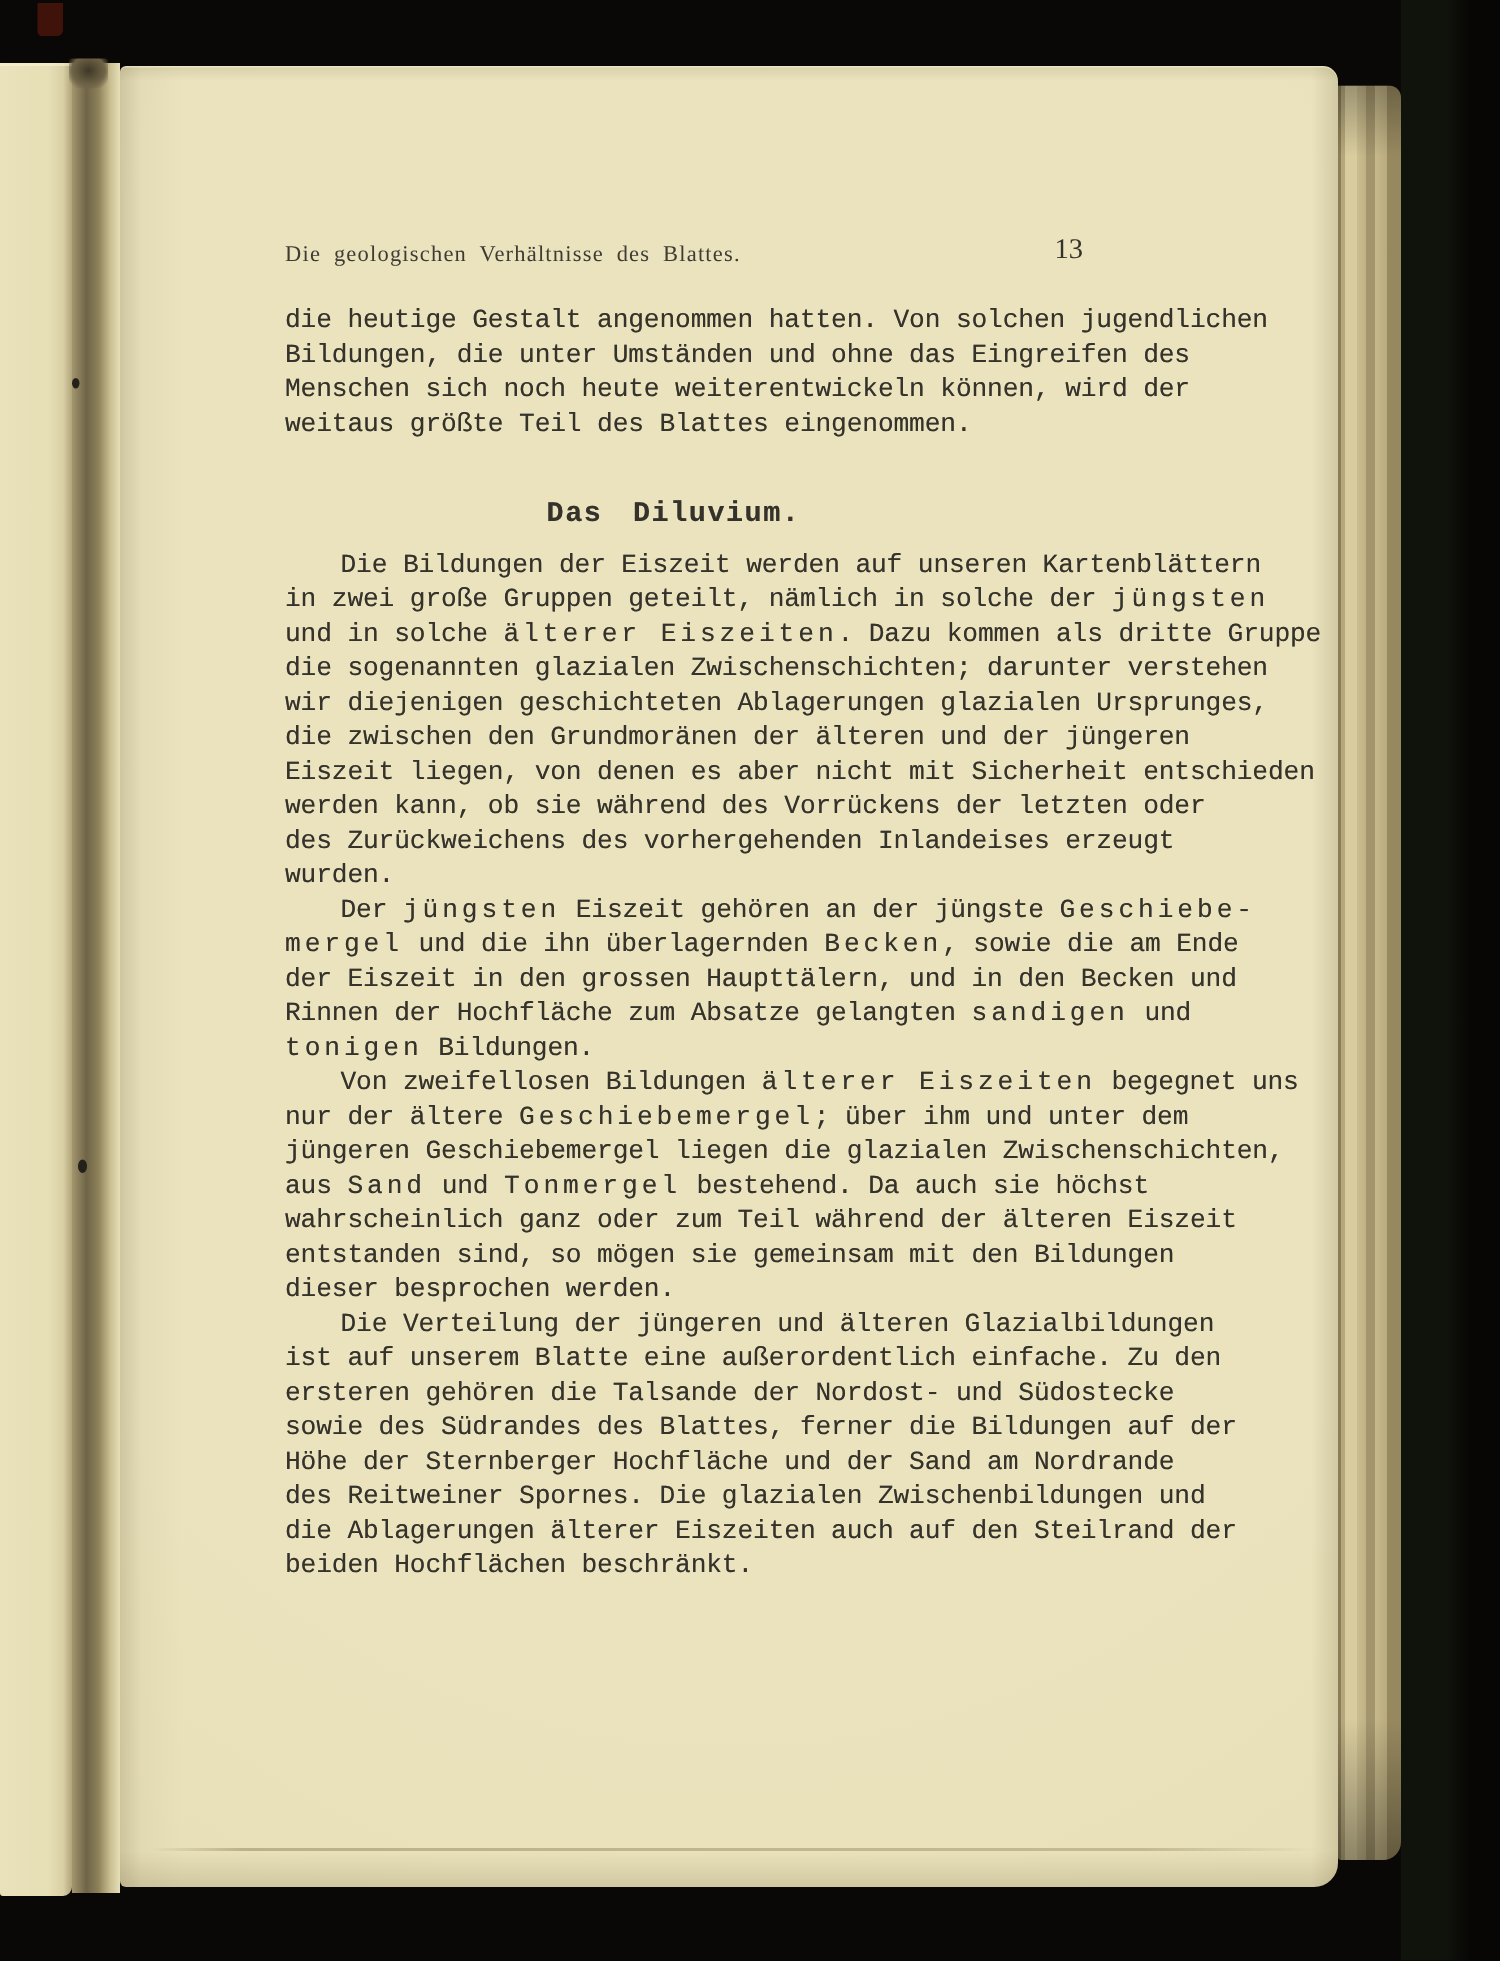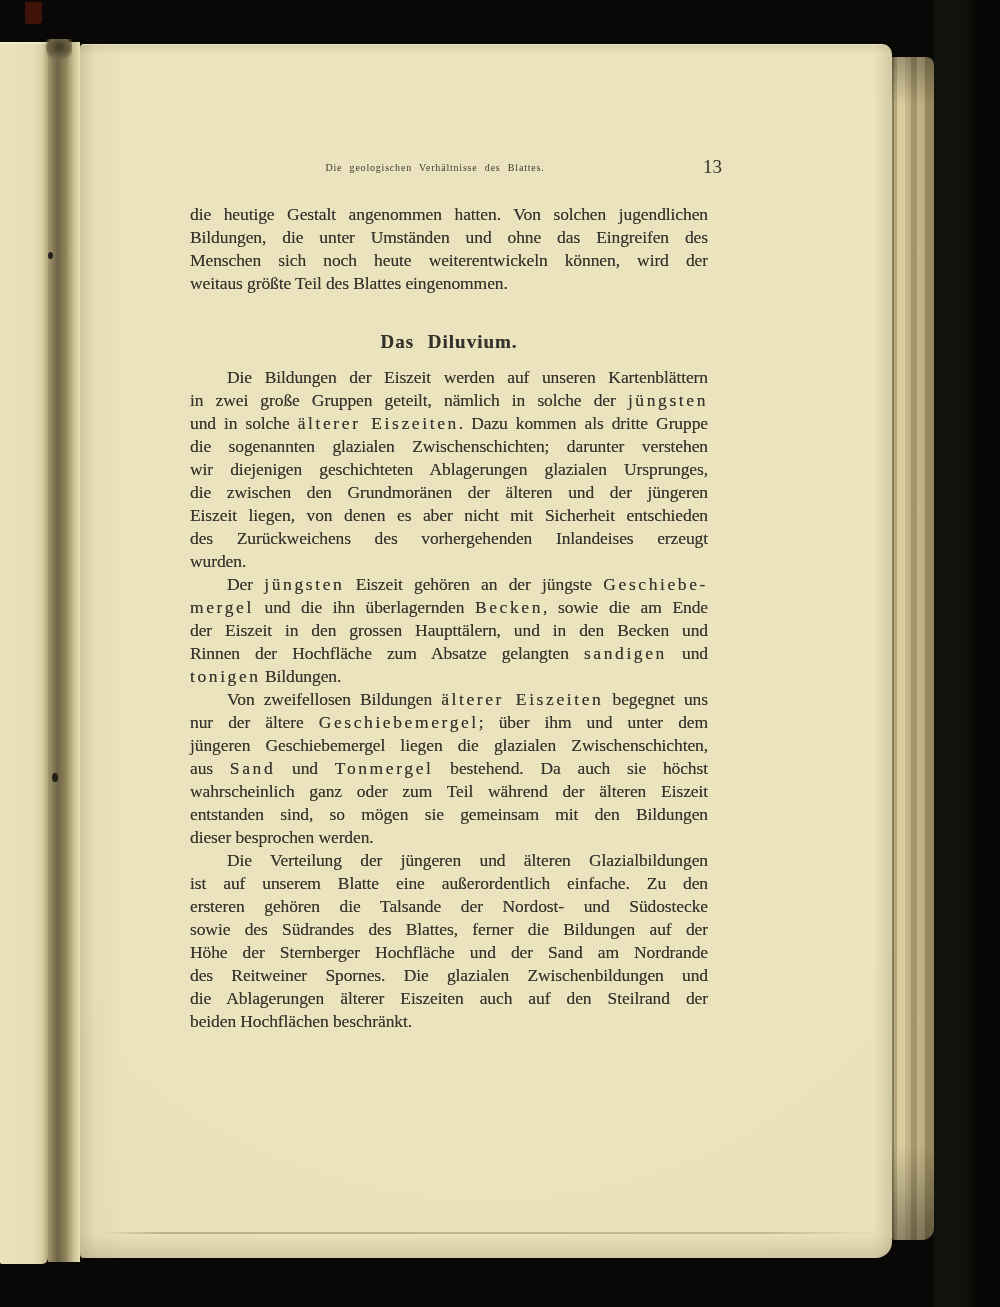--- a/index.html
+++ b/index.html
@@ -72,33 +72,34 @@
         #97895f 33px,#97895f 42px);
     border-radius:0 8px 12px 2px;
   }
 
   .speck{position:absolute;background:#23211a;border-radius:50%;}
   .speck.s1{left:48px;top:252px;width:5px;height:7px;}
   .speck.s2{left:52px;top:773px;width:6px;height:9px;}
 
   
   .running-head{
-    position:absolute;left:96px;top:118px;width:518px;
-    text-align:center;font-size:10px;letter-spacing:.8px;word-spacing:4px;
+    position:absolute;left:110px;top:118px;width:518px;
+    text-align:left;font-size:15px;letter-spacing:.8px;word-spacing:4px;
     color:var(--ink_light,#3d3b33);
   }
   .page-number{
     position:absolute;left:124px;top:112px;width:518px;
     text-align:right;font-size:19px;color:var(--ink,#34322b);
   }
   .body-text{
     position:absolute;left:110px;top:159px;width:518px;
     font-size:17.5px;line-height:23px;letter-spacing:-0.1px;
     color:var(--ink,#34322b);
     text-shadow:0 0 .4px rgba(52,50,43,.55);
+    font-family:Liberation Mono, monospace;
   }
   .section-heading{
     text-align:center;font-weight:bold;font-size:19px;line-height:26px;
     margin:34px 0 11px 0;word-spacing:8px;letter-spacing:1px;
   }
   .para .line{
     text-align:justify;text-align-last:justify;white-space:nowrap;
   }
   .para .line.last{text-align:left;text-align-last:left;}
   .para.indent .line:first-child{text-indent:37px;}
@@ -129,20 +130,21 @@
         </div>
         <div class="section-heading">Das Diluvium.</div>
         <div class="para indent">
           <div class="line">Die Bildungen der Eiszeit werden auf unseren Kartenblättern</div>
           <div class="line">in zwei große Gruppen geteilt, nämlich in solche der <span class="gesperrt">jüngsten</span></div>
           <div class="line">und in solche <span class="gesperrt">älterer Eiszeiten</span>. Dazu kommen als dritte Gruppe</div>
           <div class="line">die sogenannten glazialen Zwischenschichten; darunter verstehen</div>
           <div class="line">wir diejenigen geschichteten Ablagerungen glazialen Ursprunges,</div>
           <div class="line">die zwischen den Grundmoränen der älteren und der jüngeren</div>
           <div class="line">Eiszeit liegen, von denen es aber nicht mit Sicherheit entschieden</div>
+          <div class="line">werden kann, ob sie während des Vorrückens der letzten oder</div>
           <div class="line">des Zurückweichens des vorhergehenden Inlandeises erzeugt</div>
           <div class="line last">wurden.</div>
         </div>
         <div class="para indent">
           <div class="line">Der <span class="gesperrt">jüngsten</span> Eiszeit gehören an der jüngste <span class="gesperrt">Geschiebe-</span></div>
           <div class="line"><span class="gesperrt">mergel</span> und die ihn überlagernden <span class="gesperrt">Becken</span>, sowie die am Ende</div>
           <div class="line">der Eiszeit in den grossen Haupttälern, und in den Becken und</div>
           <div class="line">Rinnen der Hochfläche zum Absatze gelangten <span class="gesperrt">sandigen</span> und</div>
           <div class="line last"><span class="gesperrt">tonigen</span> Bildungen.</div>
         </div>

